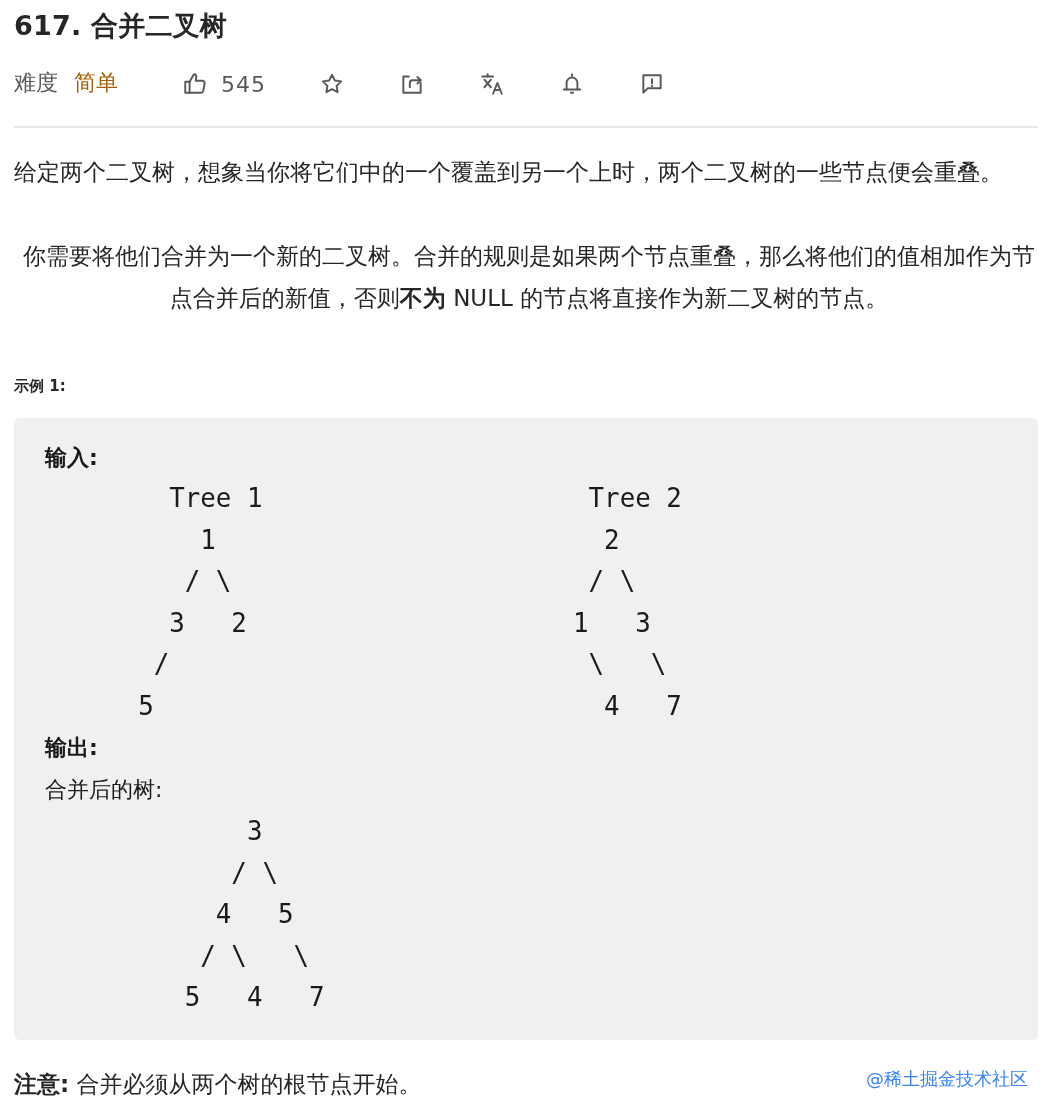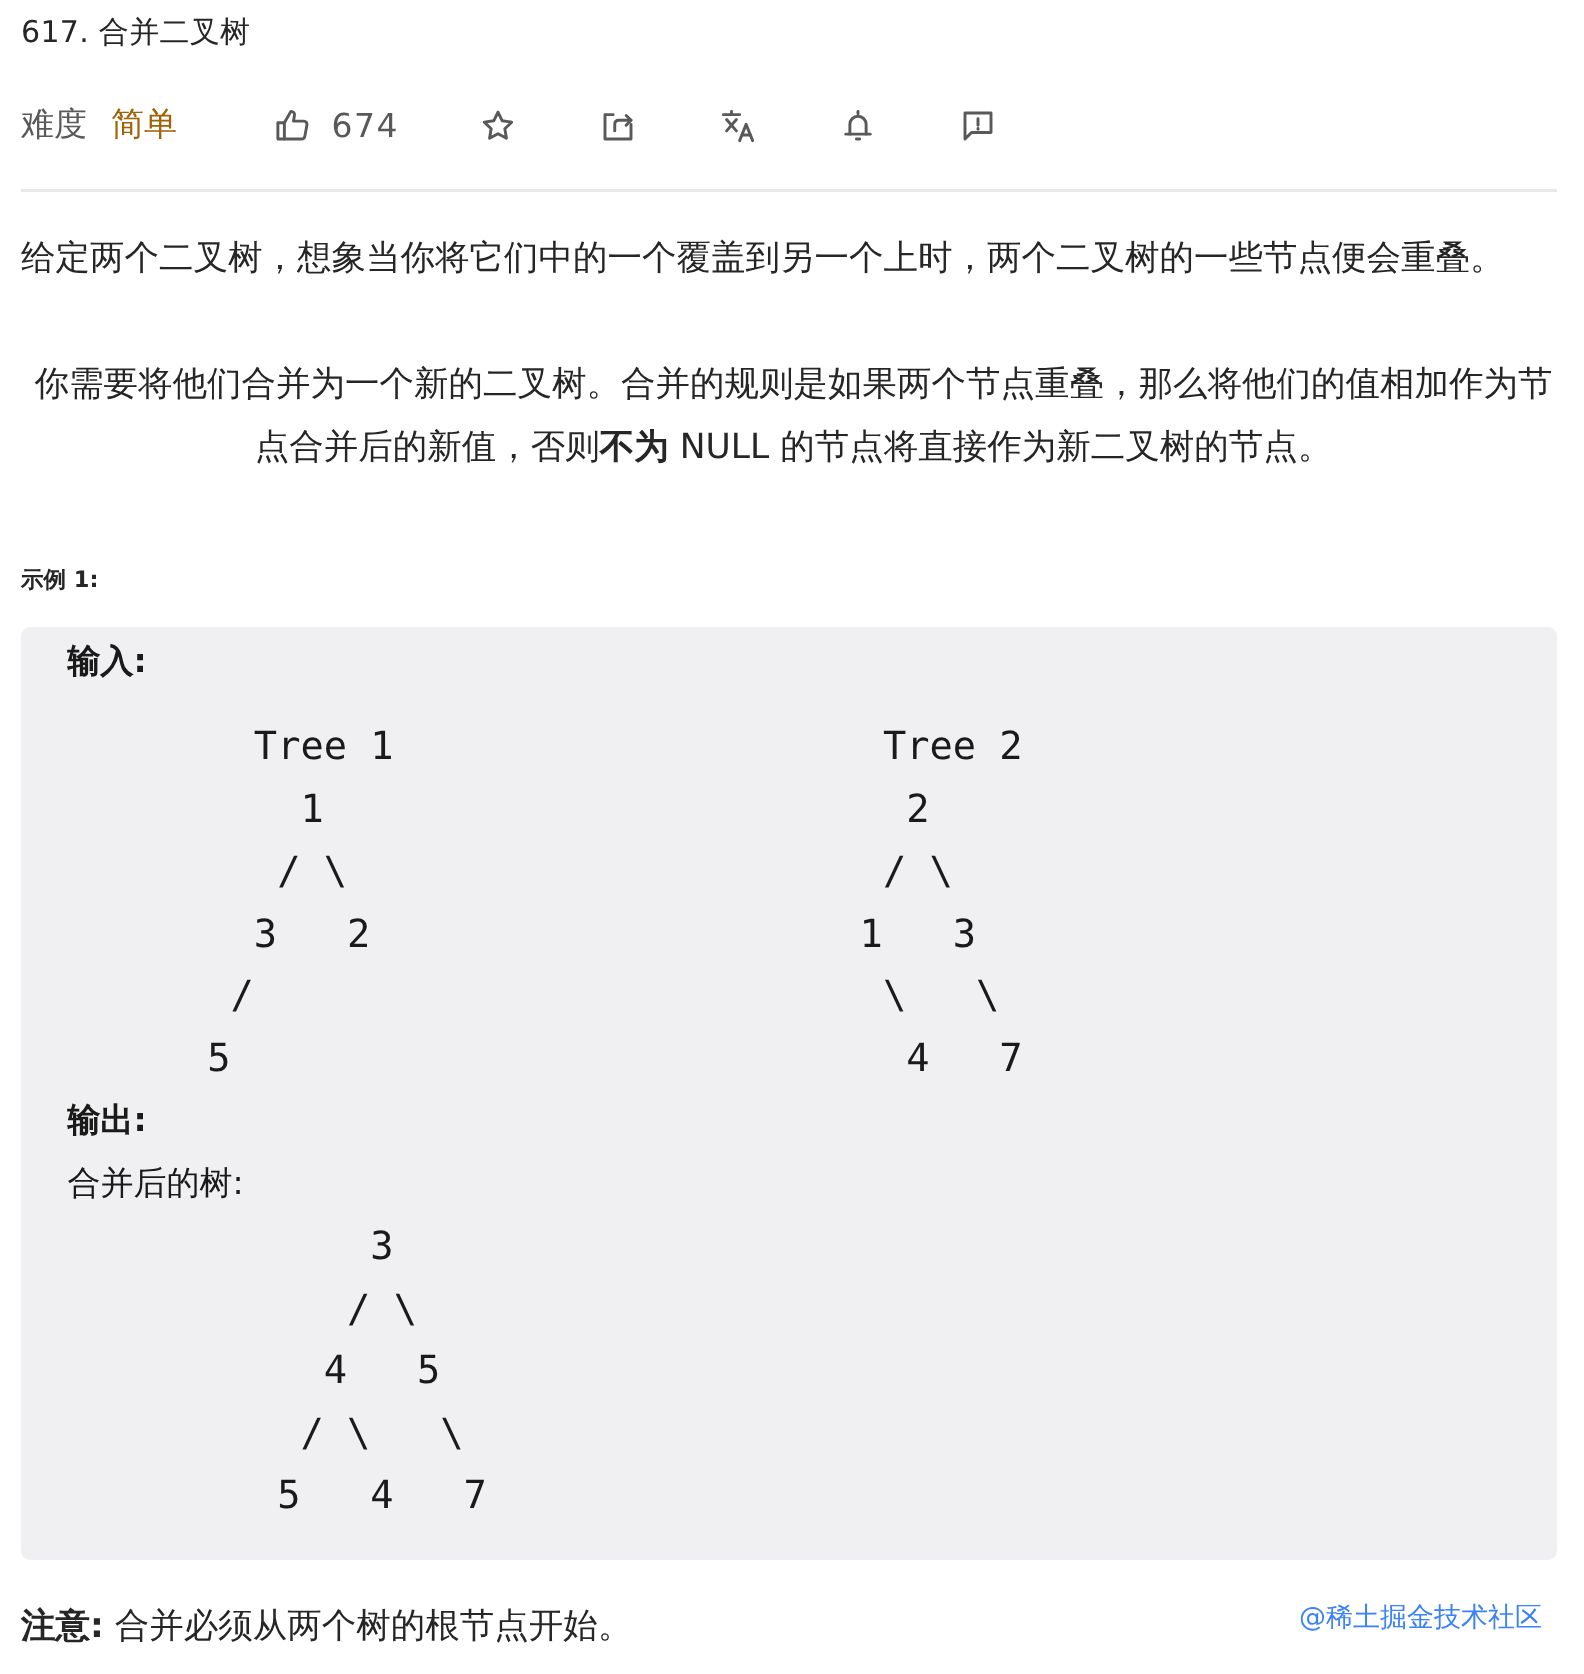--- a/index.html
+++ b/index.html
@@ -4,21 +4,21 @@
   <style>
     * { box-sizing: border-box; margin: 0; padding: 0; }
     html, body { width: 1056px; height: 1116px; background: #ffffff; overflow: hidden; }
     body {
       font-family: "DejaVu Sans", "Liberation Sans", sans-serif;
       color: #262626;
       position: relative;
     }
     .title {
       position: absolute; left: 14px; top: 8px;
-      font-size: 20px; font-weight: 400; color: #262626;
+      font-size: 27px; font-weight: 700; color: #262626;
       letter-spacing: 0.2px;
     }
     .meta-row {
       position: absolute; left: 14px; top: 62px; height: 36px;
       display: flex; align-items: flex-end;
       font-size: 22px;
     }
     .difficulty-label { color: #595959; }
     .difficulty-value { color: #a16207; margin-left: 16px; font-family: Liberation Mono, monospace; }
     .icon {
@@ -49,21 +49,21 @@
       font-size: 15px; font-weight: 700; line-height: 40px;
     }
     .code-block {
       position: absolute; left: 14px; top: 418px; width: 1024px; height: 622px;
       background: #f0f0f2; border-radius: 6px;
     }
     .code-label {
       position: absolute; left: 31px;
       font-size: 22px; line-height: 40px; color: #1a1a1a;
     }
-    .lbl-input { top: 4px; font-weight: 700; }
+    .lbl-input { top: 20px; font-weight: 700; }
     .lbl-output { top: 310px; font-weight: 700; }
     .lbl-merged { top: 352px; }
     pre.tree {
       position: absolute; left: 31px;
       font-family: "DejaVu Sans Mono", "Liberation Mono", monospace;
       font-size: 25.8px; line-height: 41.5px; color: #1a1a1a;
       white-space: pre; letter-spacing: 0;
     }
     .tree-input { top: 60px; }
     .tree-output { top: 393px; }
@@ -86,21 +86,21 @@
   <span class="difficulty-label">难度</span>
   <span class="difficulty-value">简单</span>
 
   <div class="like-btn">
     <span class="icon">
       <svg viewBox="0 0 24 24">
           <path d="M3 10h4v10H3z"></path>
           <path d="M7 10l4-7c1.5 0 2.5 1 2.2 2.6L12.6 9H19c1.2 0 2.1 1.1 1.9 2.3l-1.3 7C19.4 19.3 18.6 20 17.6 20H7"></path>
         </svg>
     </span>
-    <span class="like-count">674</span>
+    <span class="like-count">545</span>
   </div>
 
   <span class="icon ic-star">
     <svg viewBox="0 0 24 24">
         <path d="M12 3.5l2.6 5.3 5.8.8-4.2 4.1 1 5.8L12 16.8l-5.2 2.7 1-5.8-4.2-4.1 5.8-.8z"></path>
       </svg>
   </span>
   <span class="icon ic-share">
     <svg viewBox="0 0 24 24">
         <path d="M9 5H4v15h16v-9"></path>

